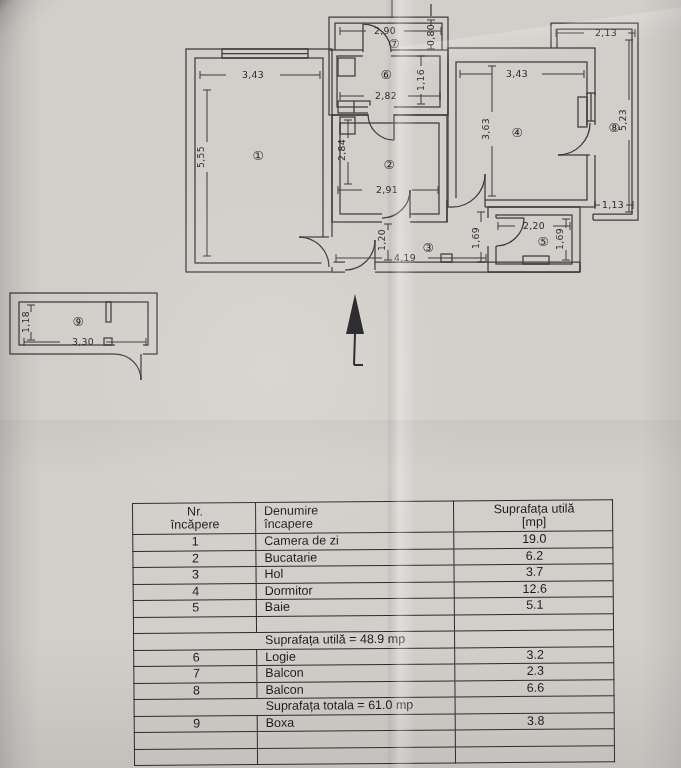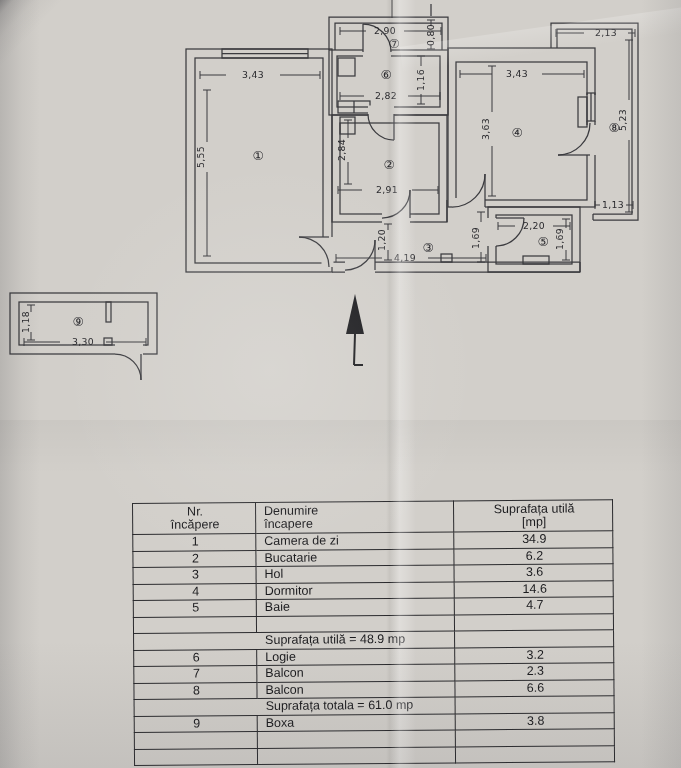--- a/index.html
+++ b/index.html
@@ -232,41 +232,41 @@
       <span class="hl">încapere</span>
     </td>
     <td class="hd">
       <span class="hl">Suprafața utilă</span>
       <span class="hl">[mp]</span>
     </td>
   </tr>
   <tr>
     <td>1</td>
     <td class="nm">Camera de zi</td>
-    <td>34.9</td>
+    <td>19.0</td>
   </tr>
   <tr>
     <td>2</td>
     <td class="nm">Bucatarie</td>
     <td>6.2</td>
   </tr>
   <tr>
     <td>3</td>
     <td class="nm">Hol</td>
-    <td>3.6</td>
+    <td>3.7</td>
   </tr>
   <tr>
     <td>4</td>
     <td class="nm">Dormitor</td>
-    <td>14.6</td>
+    <td>12.6</td>
   </tr>
   <tr>
     <td>5</td>
     <td class="nm">Baie</td>
-    <td>4.7</td>
+    <td>5.1</td>
   </tr>
   <tr>
     <td></td>
     <td></td>
     <td></td>
   </tr>
   <tr>
     <td class="merged" colspan="2">Suprafața utilă = 48.9 mp</td>
     <td></td>
   </tr>

